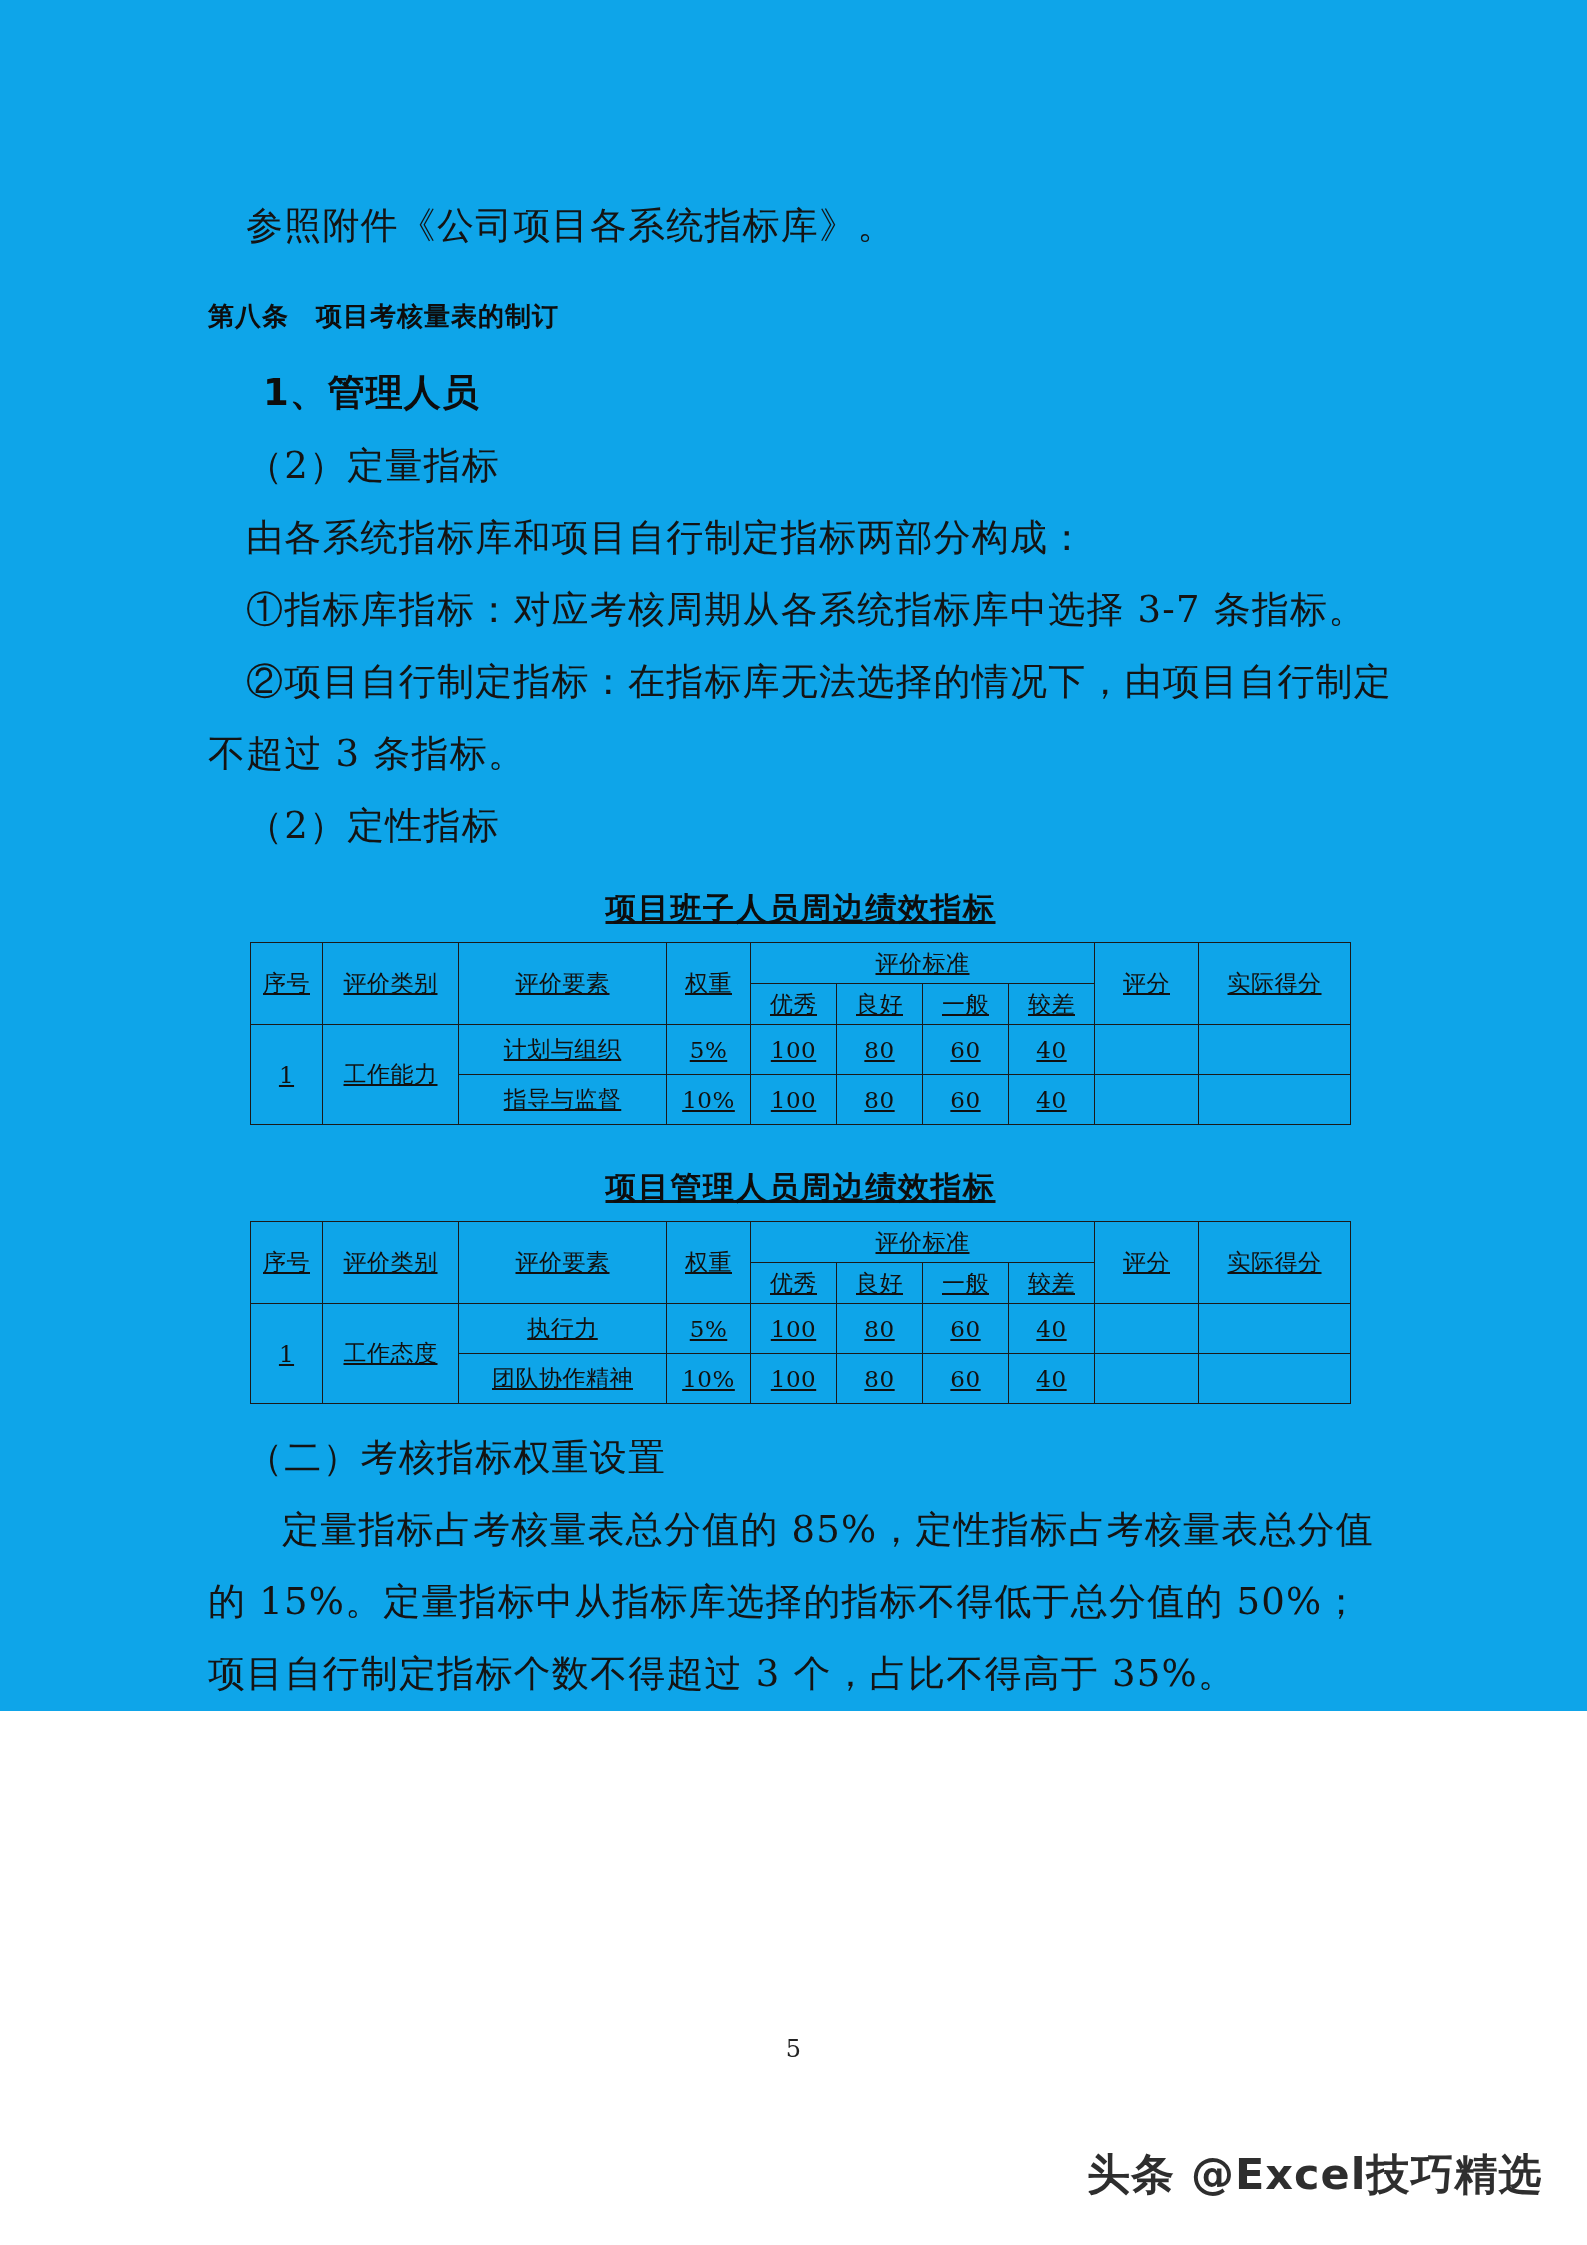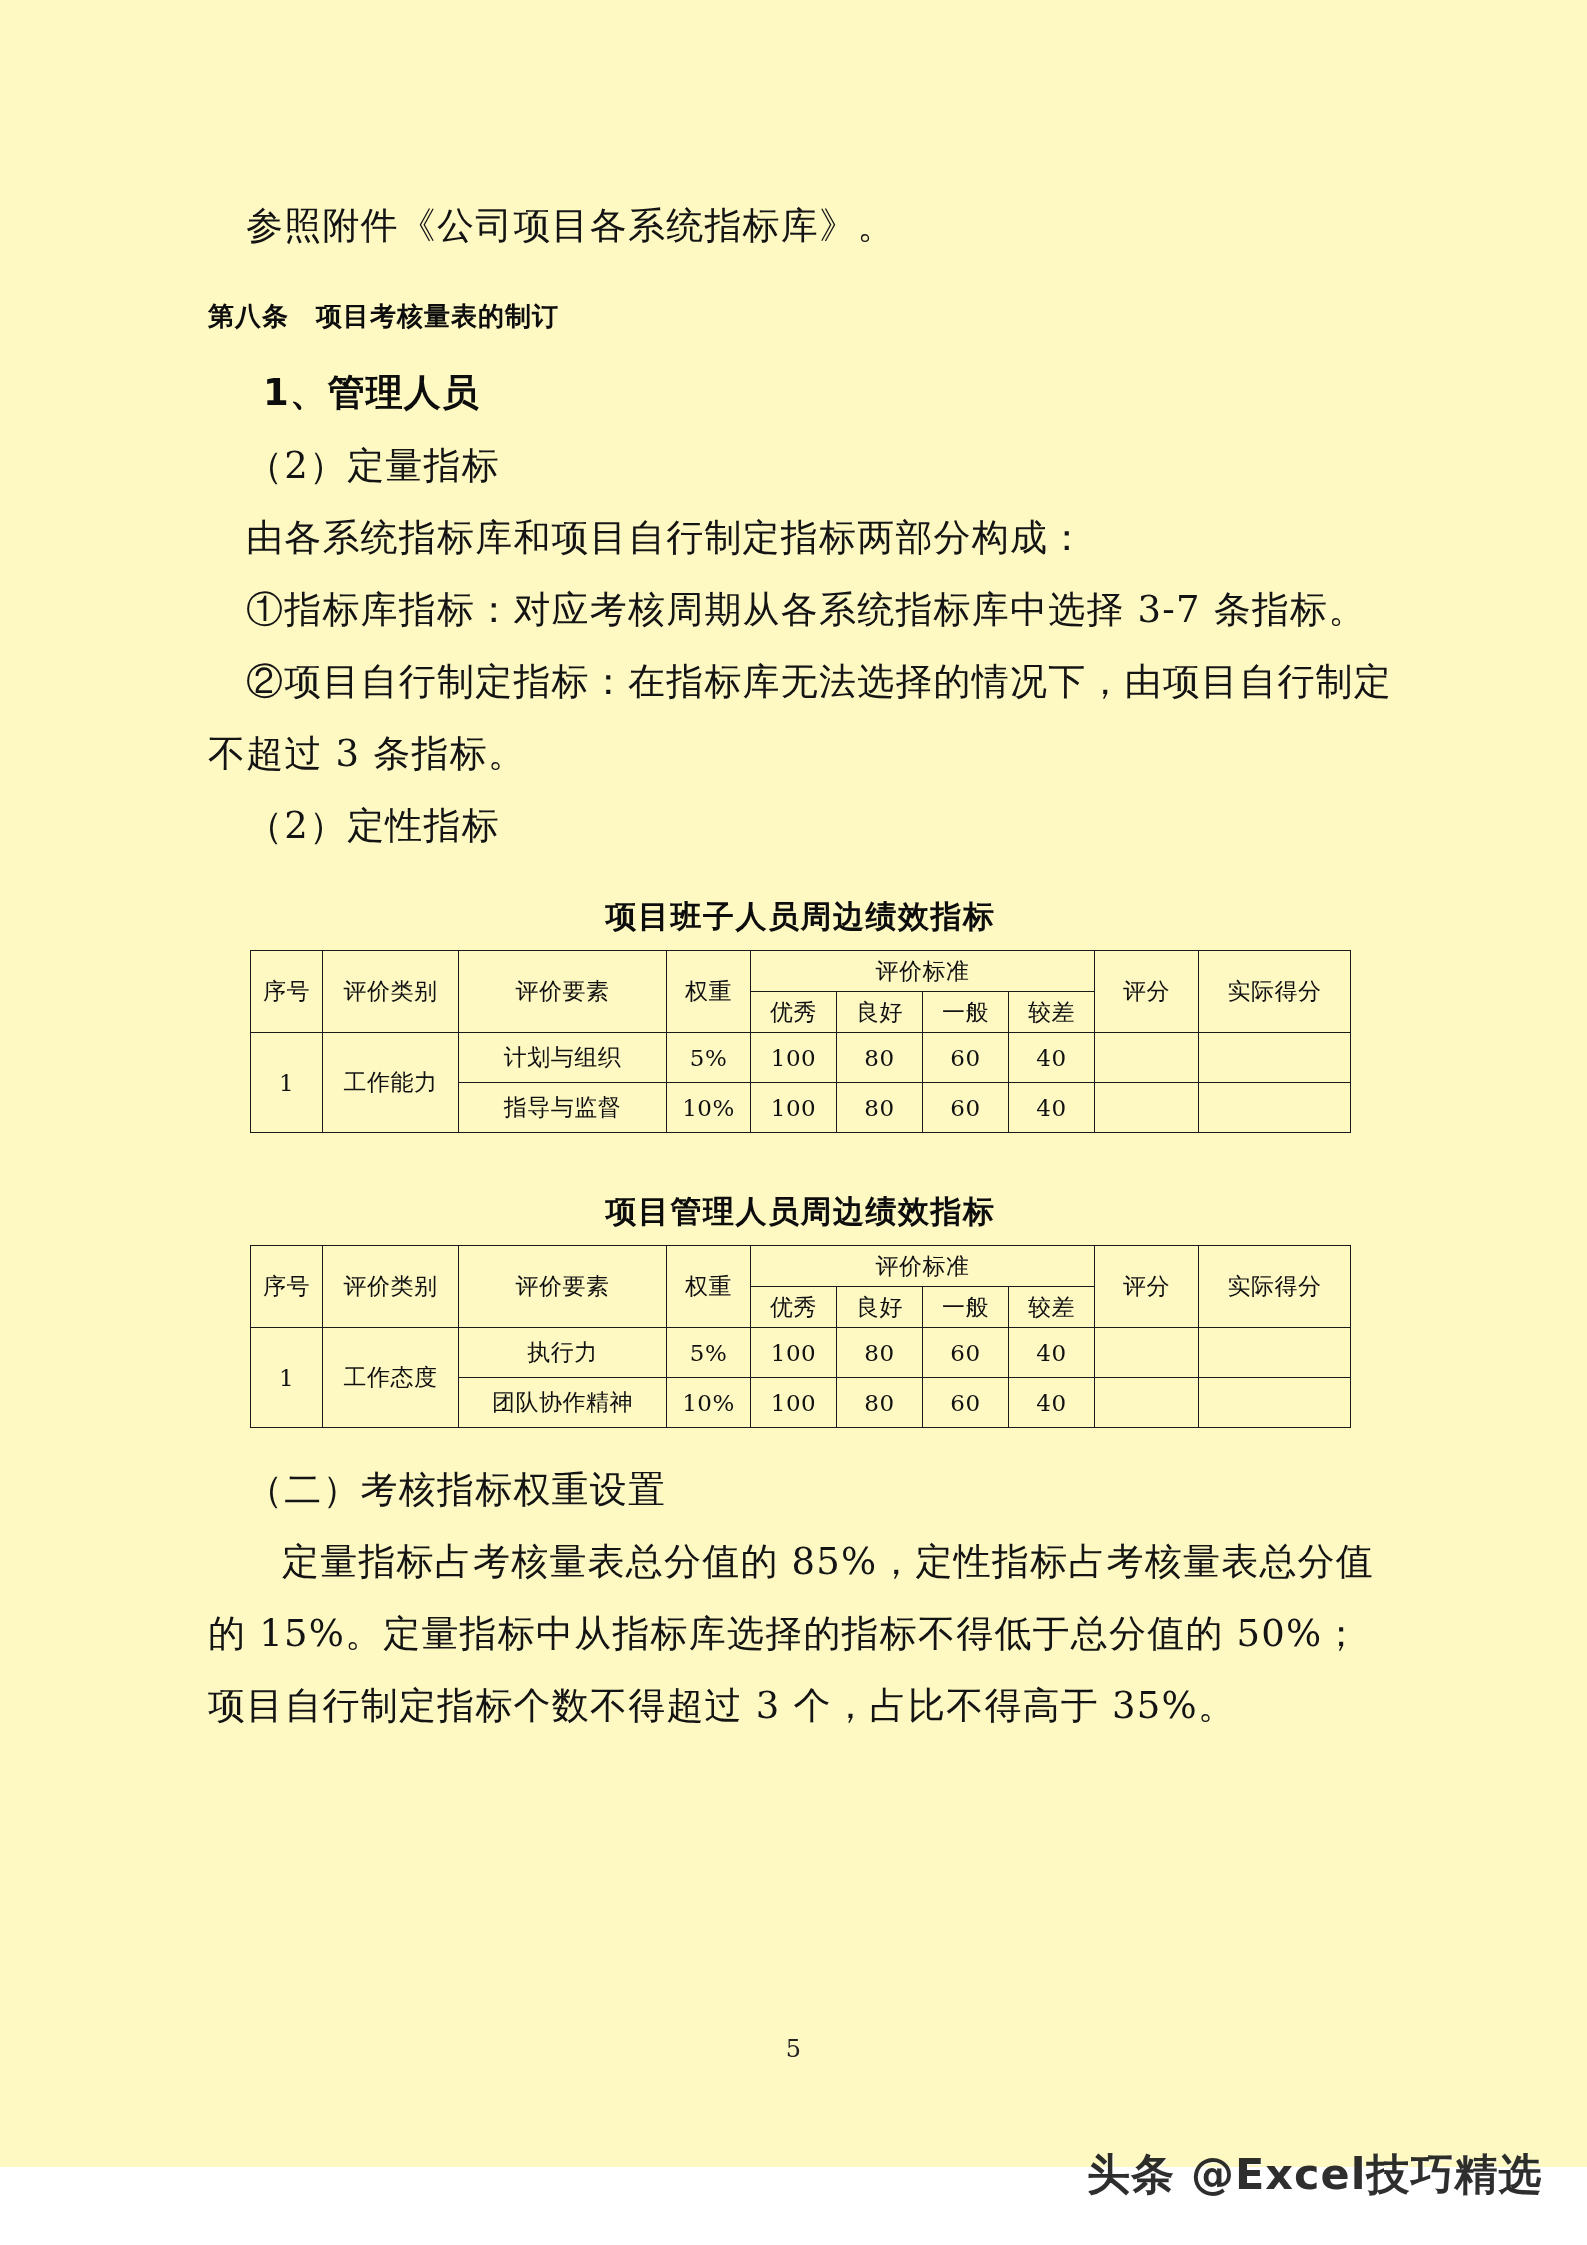--- a/index.html
+++ b/index.html
@@ -13,22 +13,22 @@
     position: relative;
     font-family: "DejaVu Sans", "Liberation Sans", sans-serif;
     color: #111111;
     overflow: hidden;
   }
 
   .page {
     position: absolute;
     left: 0; top: 0;
     width: 1587px;
-    height: 2167px;
-    background: #fef9c3;
+    height: 1711px;
+    background: #0ea5e9;
   }
 
   
   .content {
     position: absolute;
     left: 208px;
     top: 190px;
     width: 1185px;
   }
 
@@ -61,21 +61,21 @@
     letter-spacing: 1px;
     margin: 0;
     text-indent: 55px;
     color: #0d0d0d;
   }
 
   .spacer-sm { height: 14px; }
   .spacer-md { height: 26px; }
 
   
-  .table-block { margin: 12px; }
+  .table-block { margin: 4px; text-decoration: underline; }
   .table-title {
     font-family: "DejaVu Sans", "Liberation Sans", sans-serif;
     font-size: 31px;
     font-weight: bold;
     text-align: center;
     letter-spacing: 1.5px;
     line-height: 56px;
     color: #0d0d0d;
     margin: 0 0 6px 0;
   }

